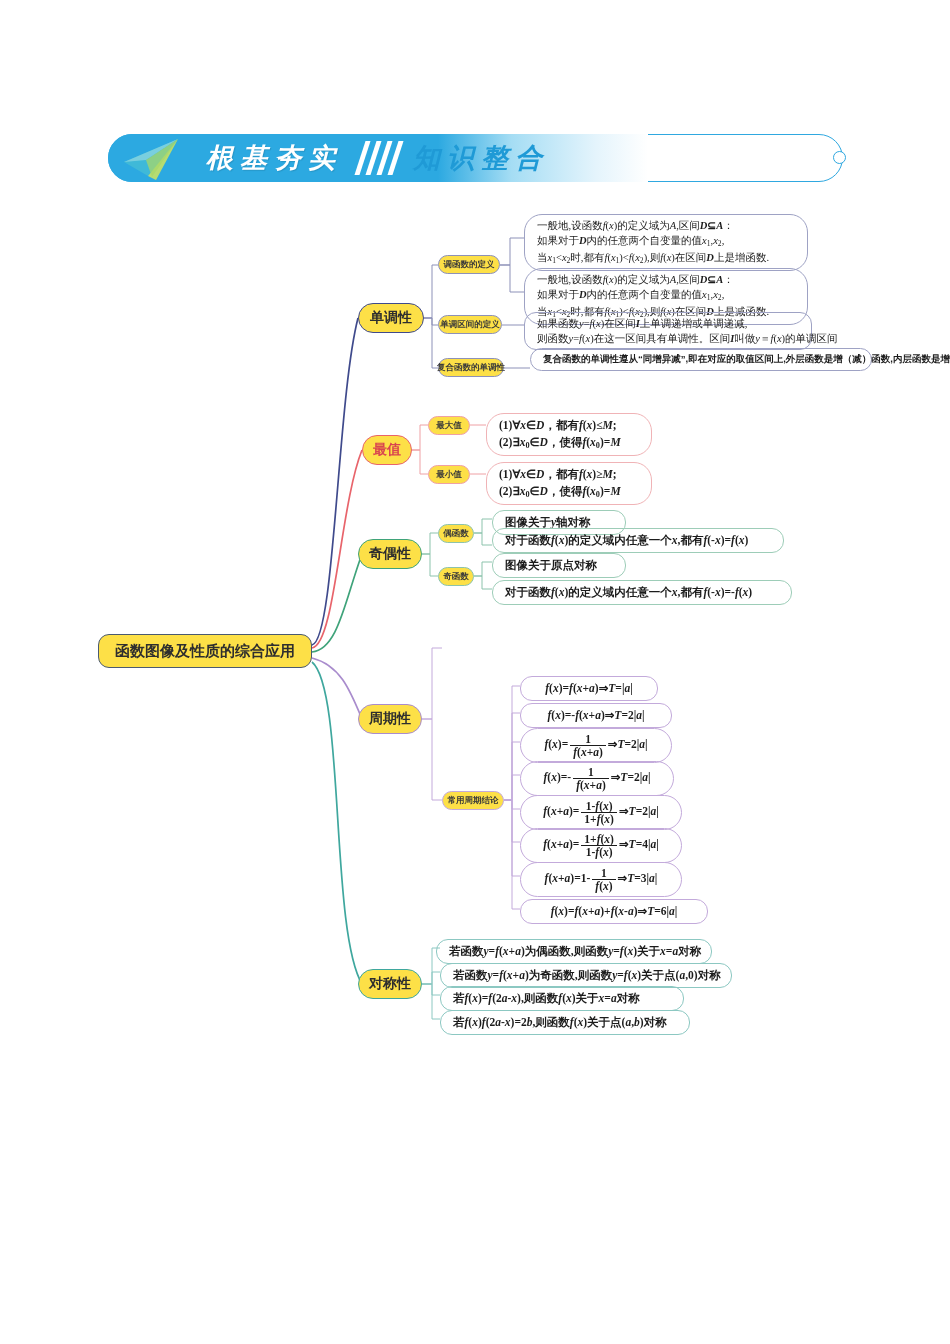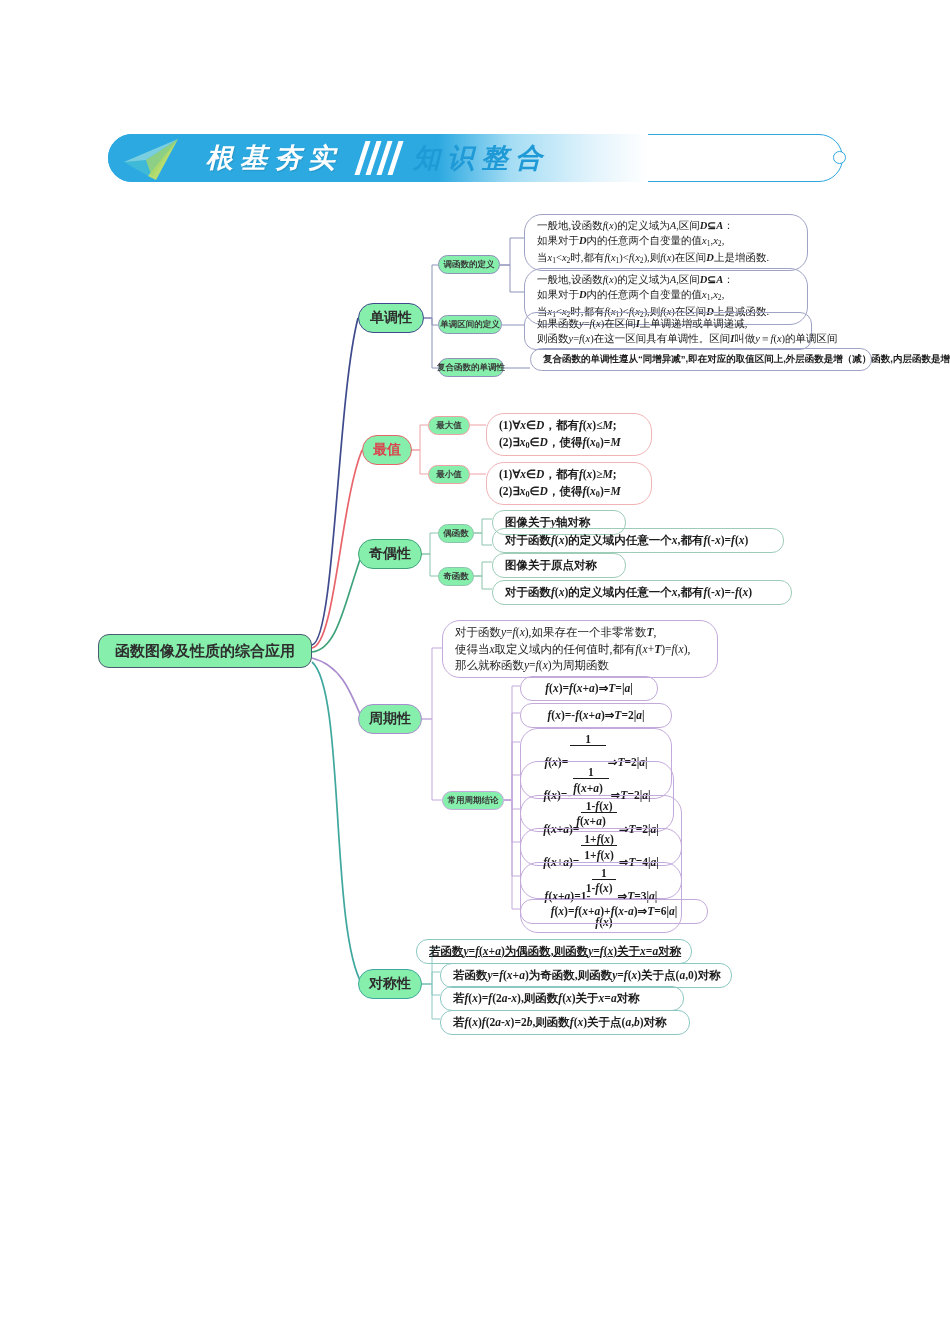--- a/index.html
+++ b/index.html
@@ -101,21 +101,21 @@
   #edges {
     position: absolute;
     left: 0; top: 0;
     width: 950px; height: 1344px;
     pointer-events: none;
   }
 
   .node {
     position: absolute;
     box-sizing: border-box;
-    background: #86efac;
+    background: #fde047;
     display: flex;
     align-items: center;
     justify-content: flex-start;
   }
 
   
   #root-node {
     left: 98px; top: 634px;
     width: 214px; height: 34px;
     border: 1.6px solid #4a5a70;
@@ -174,21 +174,21 @@
   b  { font-weight: bold; }
 
   .frac {
     display: inline-block;
     vertical-align: middle;
     text-align: center;
     margin: 0 2px;
     line-height: 1.05;
   }
   .frac .num { display: block; border-bottom: 1px solid #1c1c1c; padding: 0 3px; }
-  .frac .den { display: block; padding: 0 3px; margin-top: 36px; }
+  .frac .den { display: block; padding: 0 3px; }
 
   .sub { font-size: 0.72em; vertical-align: -0.25em; }
 </style>
 </head>
 <body>
 
 <div id="banner">
   <div id="banner-shell"></div>
   <div id="banner-fill"></div>
   <div id="banner-fade"></div>
@@ -325,25 +325,20 @@
     图像关于原点对称
   </div>
   <div class="leaf bigger" style="position:absolute; left:492px; top:580px; width:274px; border-color:#9dcdb8;">
     对于函数<i>f</i>(<i>x</i>)的定义域内任意一个<i>x</i>,都有<i>f</i>(-<i>x</i>)=-<i>f</i>(<i>x</i>)
   </div>
 
   <div class="node branch" style="left:358px; top:704px; width:64px; border-color:#a98ccd;">周期性</div>
 
   <div class="node sublabel" style="left:442px; top:791px; width:62px; border-color:#c3aadb;">常用周期结论</div>
 
-  <div class="leaf tall bigger" style="position:absolute; left:442px; top:620px; width:250px; border-color:#c3aadb; font-weight:normal;">
-    对于函数<i>y</i>=<i>f</i>(<i>x</i>),如果存在一个非零常数<b><i>T</i></b>,<br>
-    使得当<i>x</i>取定义域内的任何值时,都有<i>f</i>(<i>x</i>+<b><i>T</i></b>)=<i>f</i>(<i>x</i>),<br>
-    那么就称函数<i>y</i>=<i>f</i>(<i>x</i>)为周期函数
-  </div>
 
   <div class="leaf" style="position:absolute; left:520px; top:676px; width:112px; border-color:#c3aadb; text-align:center; font-size:11.5px; font-weight:bold;">
     <i>f</i>(<i>x</i>)=<i>f</i>(<i>x</i>+<i>a</i>)⇒<i>T</i>=|<i>a</i>|
   </div>
   <div class="leaf" style="position:absolute; left:520px; top:703px; width:126px; border-color:#c3aadb; text-align:center; font-size:11.5px; font-weight:bold;">
     <i>f</i>(<i>x</i>)=-<i>f</i>(<i>x</i>+<i>a</i>)⇒<i>T</i>=2|<i>a</i>|
   </div>
   <div class="leaf tall" style="position:absolute; left:520px; top:728px; width:126px; border-color:#c3aadb; text-align:center; font-size:11.5px; font-weight:bold; padding:4px 12px;">
     <i>f</i>(<i>x</i>)=<span class="frac"><span class="num">1</span><span class="den"><i>f</i>(<i>x</i>+<i>a</i>)</span></span>⇒<i>T</i>=2|<i>a</i>|
   </div>
@@ -358,21 +353,21 @@
   </div>
   <div class="leaf tall" style="position:absolute; left:520px; top:862px; width:136px; border-color:#c3aadb; text-align:center; font-size:11.5px; font-weight:bold; padding:4px 12px;">
     <i>f</i>(<i>x</i>+<i>a</i>)=1-<span class="frac"><span class="num">1</span><span class="den"><i>f</i>(<i>x</i>)</span></span>⇒<i>T</i>=3|<i>a</i>|
   </div>
   <div class="leaf" style="position:absolute; left:520px; top:899px; width:162px; border-color:#c3aadb; text-align:center; font-size:11.5px; font-weight:bold;">
     <i>f</i>(<i>x</i>)=<i>f</i>(<i>x</i>+<i>a</i>)+<i>f</i>(<i>x</i>-<i>a</i>)⇒<i>T</i>=6|<i>a</i>|
   </div>
 
   <div class="node branch" style="left:358px; top:969px; width:64px; border-color:#3fa79e;">对称性</div>
 
-  <div class="leaf bigger" style="position:absolute; left:416px; top:939px; width:250px; border-color:#8cc8c2;text-decoration:underline;">
+  <div class="leaf bigger" style="position:absolute; left:436px; top:939px; width:250px; border-color:#8cc8c2;">
     若函数<i>y</i>=<i>f</i>(<i>x</i>+<b><i>a</i></b>)为偶函数,则函数<i>y</i>=<i>f</i>(<i>x</i>)关于<i>x</i>=<b><i>a</i></b>对称
   </div>
   <div class="leaf bigger" style="position:absolute; left:440px; top:963px; width:266px; border-color:#8cc8c2;">
     若函数<i>y</i>=<i>f</i>(<i>x</i>+<b><i>a</i></b>)为奇函数,则函数<i>y</i>=<i>f</i>(<i>x</i>)关于点(<b><i>a</i></b>,0)对称
   </div>
   <div class="leaf bigger" style="position:absolute; left:440px; top:986px; width:218px; border-color:#8cc8c2;">
     若<i>f</i>(<i>x</i>)=<i>f</i>(2<b><i>a</i></b>-<i>x</i>),则函数<i>f</i>(<i>x</i>)关于<i>x</i>=<b><i>a</i></b>对称
   </div>
   <div class="leaf bigger" style="position:absolute; left:440px; top:1010px; width:224px; border-color:#8cc8c2;">
     若<i>f</i>(<i>x</i>)<i>f</i>(2<b><i>a</i></b>-<i>x</i>)=2<b><i>b</i></b>,则函数<i>f</i>(<i>x</i>)关于点(<b><i>a</i></b>,<b><i>b</i></b>)对称

